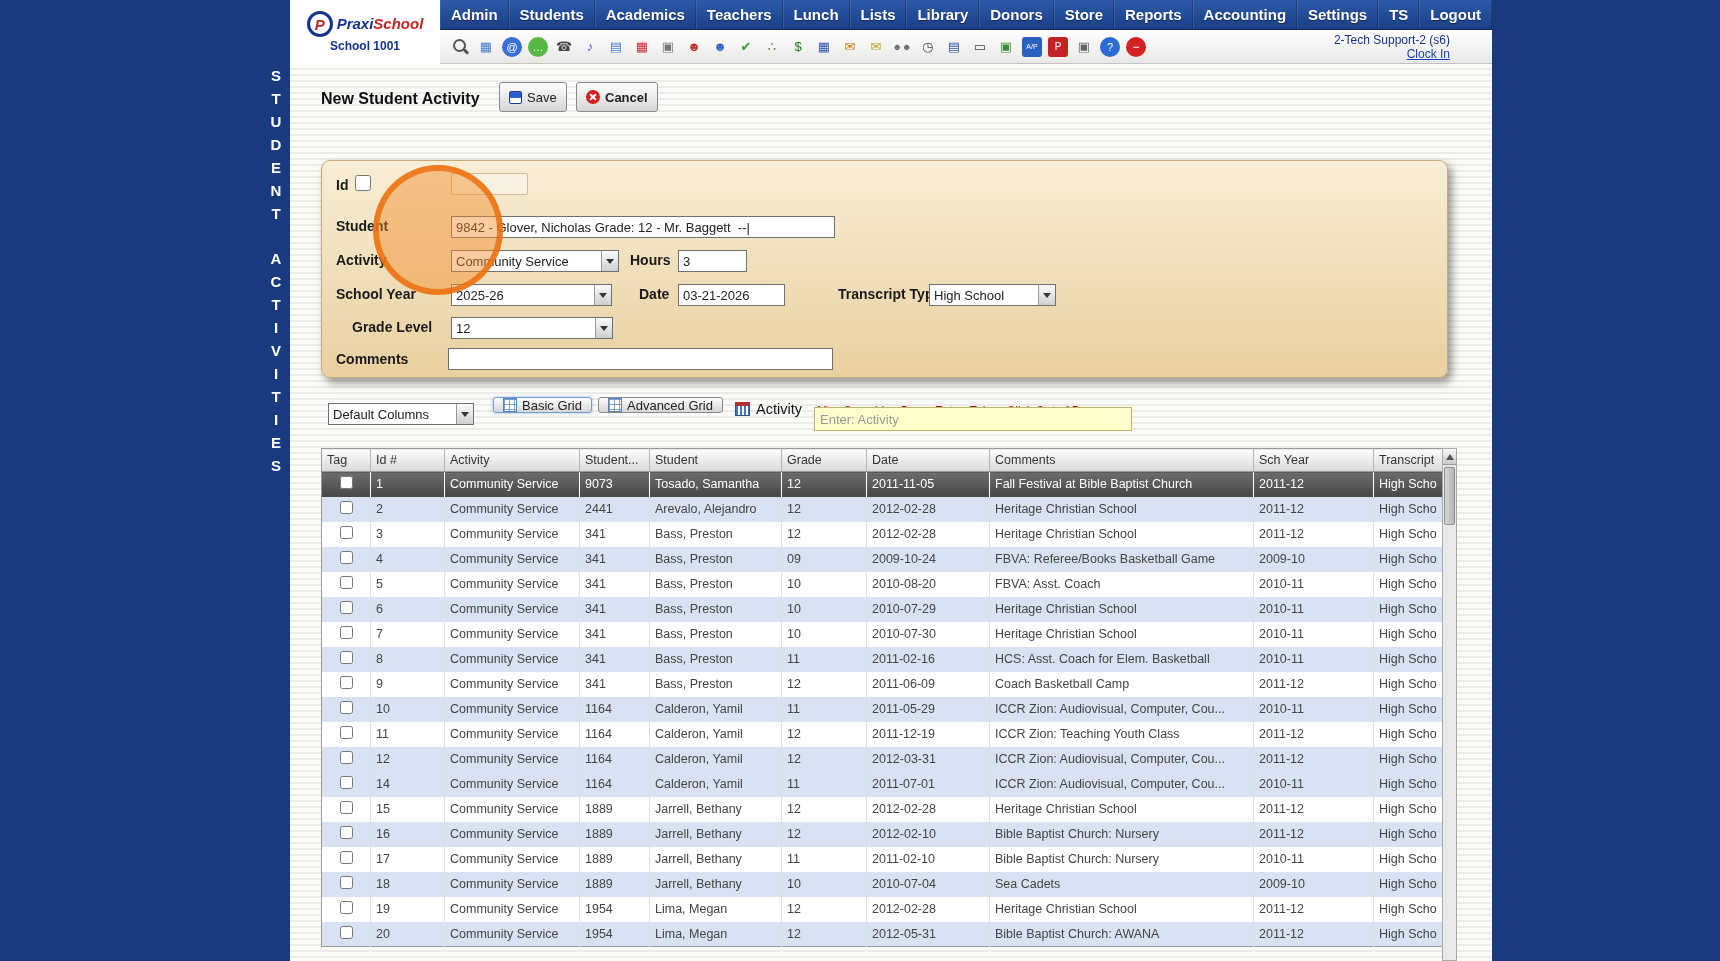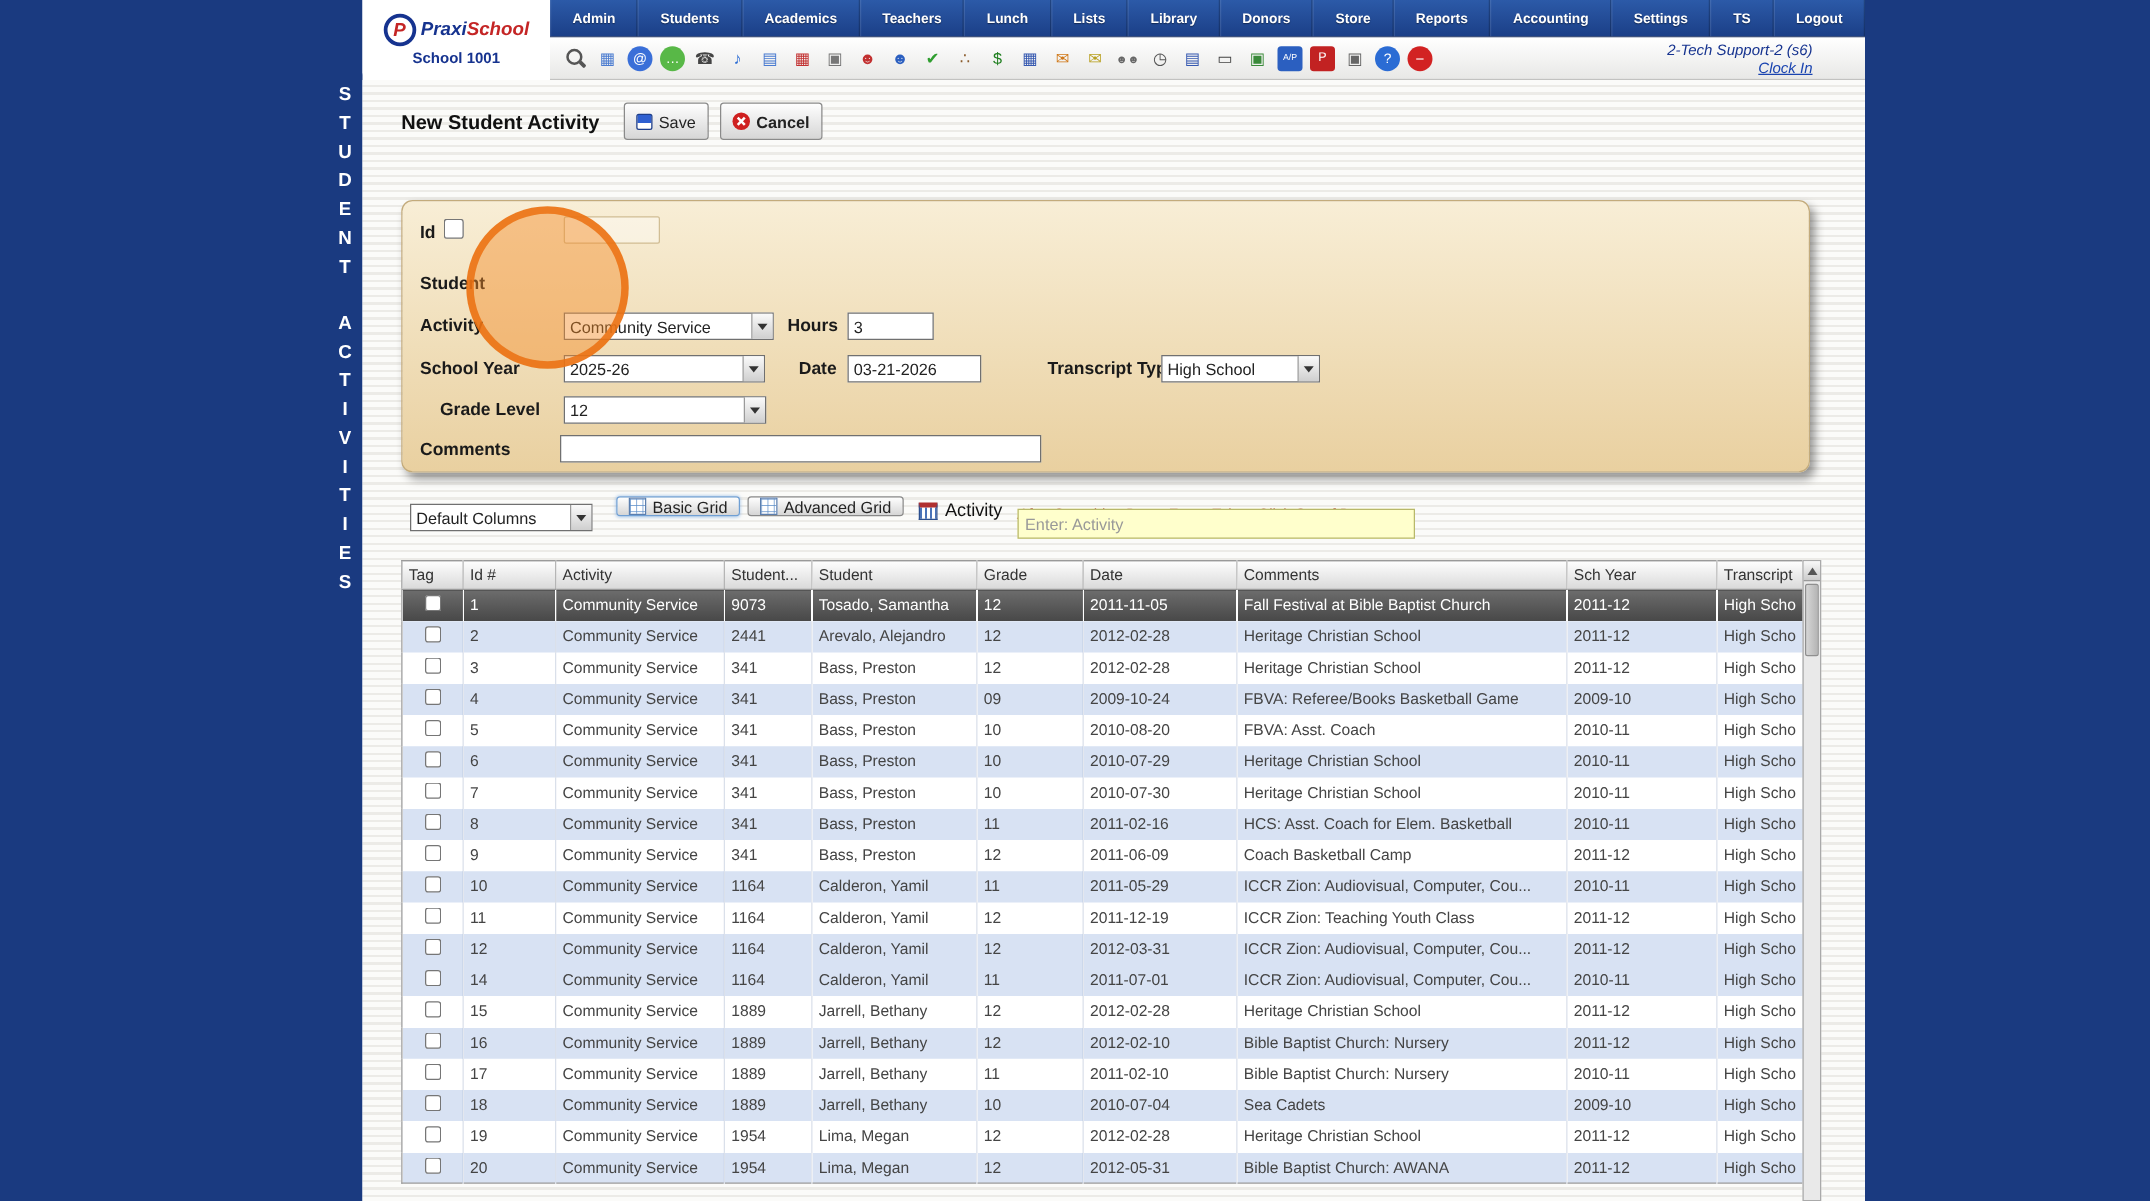--- a/index.html
+++ b/index.html
@@ -15,35 +15,35 @@
   .logo-circle { width:26px; height:26px; border-radius:50%; border:3px solid #16338f; color:#c42525;
                  display:flex; align-items:center; justify-content:center; font-weight:bold; font-style:italic; font-size:15px; background:#fff; }
   .brand1 { color:#16338f; font-weight:bold; font-style:italic; font-size:15px; }
   .brand2 { color:#c42525; font-weight:bold; font-style:italic; font-size:15px; }
   .school-name { color:#16338f; font-size:12px; font-weight:bold; margin-top:2px; }
 
   .topnav { position:absolute; left:150px; top:0; width:1052px; height:30px;
             background:linear-gradient(#2c5aa8,#1b3f87); border-bottom:1px solid #10295c;
             display:flex; align-items:stretch; }
   .nav-item { flex:1 1 auto; display:flex; align-items:center; justify-content:center;
-              color:#fff; font-weight:bold; font-size:11px; cursor:pointer;
+              color:#fff; font-weight:bold; font-size:15px; cursor:pointer;
               text-shadow:0 1px 1px rgba(0,0,0,.45); border-left:1px solid rgba(255,255,255,.10);
               border-right:1px solid rgba(0,0,0,.22); white-space:nowrap; padding:0 6px; }
 
   .toolbar { position:absolute; left:150px; top:30px; width:1052px; height:34px;
              background:linear-gradient(#ffffff,#e8e8e6); border-bottom:1px solid #c2c2c0;
              display:flex; align-items:center; padding-left:10px; gap:6px; }
   .tb-icon { width:20px; height:20px; display:flex; align-items:center; justify-content:center;
              font-size:13px; flex:0 0 auto; cursor:pointer; border-radius:3px; position:relative; }
   .tb-round { border-radius:50%; }
   .ic-magnifier::before { content:""; position:absolute; left:3px; top:2px; width:9px; height:9px;
                           border:2px solid #555; border-radius:50%; }
   .ic-magnifier::after { content:""; position:absolute; left:13px; top:13px; width:6px; height:3px;
                          background:#555; transform:rotate(45deg); border-radius:1px; }
-  .user-info { margin-left:auto; padding-right:42px; display:flex; flex-direction:column; align-items:flex-end;font-style:italic; }
+  .user-info { margin-left:auto; padding-right:42px; display:flex; flex-direction:column; align-items:flex-end; }
   .user-name { color:#16338f; font-size:12px; }
   .clock-in { color:#1a44b0; font-size:12px; text-decoration:underline; cursor:pointer; }
 
   
   .vertical-label { position:absolute; left:268px; top:64px; width:16px; z-index:4; text-align:center; }
   .v-letter { color:#fff; font-weight:bold; font-size:15px; line-height:23px; height:23px; }
   .v-gap { height:22px; }
 
   
   .main { position:absolute; left:0; top:64px; right:0; bottom:0;
@@ -201,20 +201,21 @@
       <span class="icon-cancel"></span>
       <span>Cancel</span>
     </button>
 
     <div class="form-panel">
       <div class="flabel" style="left:14px; top:16px;">Id</div>
       <input type="checkbox" class="fcheckbox" style="">
       <div class="id-box"></div>
 
       <div class="flabel" style="left:14px; top:57px;">Student</div>
+      <input class="tinput" style="left: 129px; top: 55px; width: 384px;" value="9842 - Glover, Nicholas Grade: 12 - Mr. Baggett  --|">
 
       <div class="flabel" style="left:14px; top:91px;">Activity</div>
       <div class="fakeselect" style="left:129px; top:89px; width:168px;">
         <span class="sel-text">Community Service</span>
         <span class="caret"></span>
       </div>
       <div class="flabel" style="left:308px; top:91px;">Hours</div>
       <input class="tinput" style="left: 356px; top: 89px; width: 69px;" value="3">
 
       <div class="flabel" style="left:14px; top:125px;">School Year</div>

